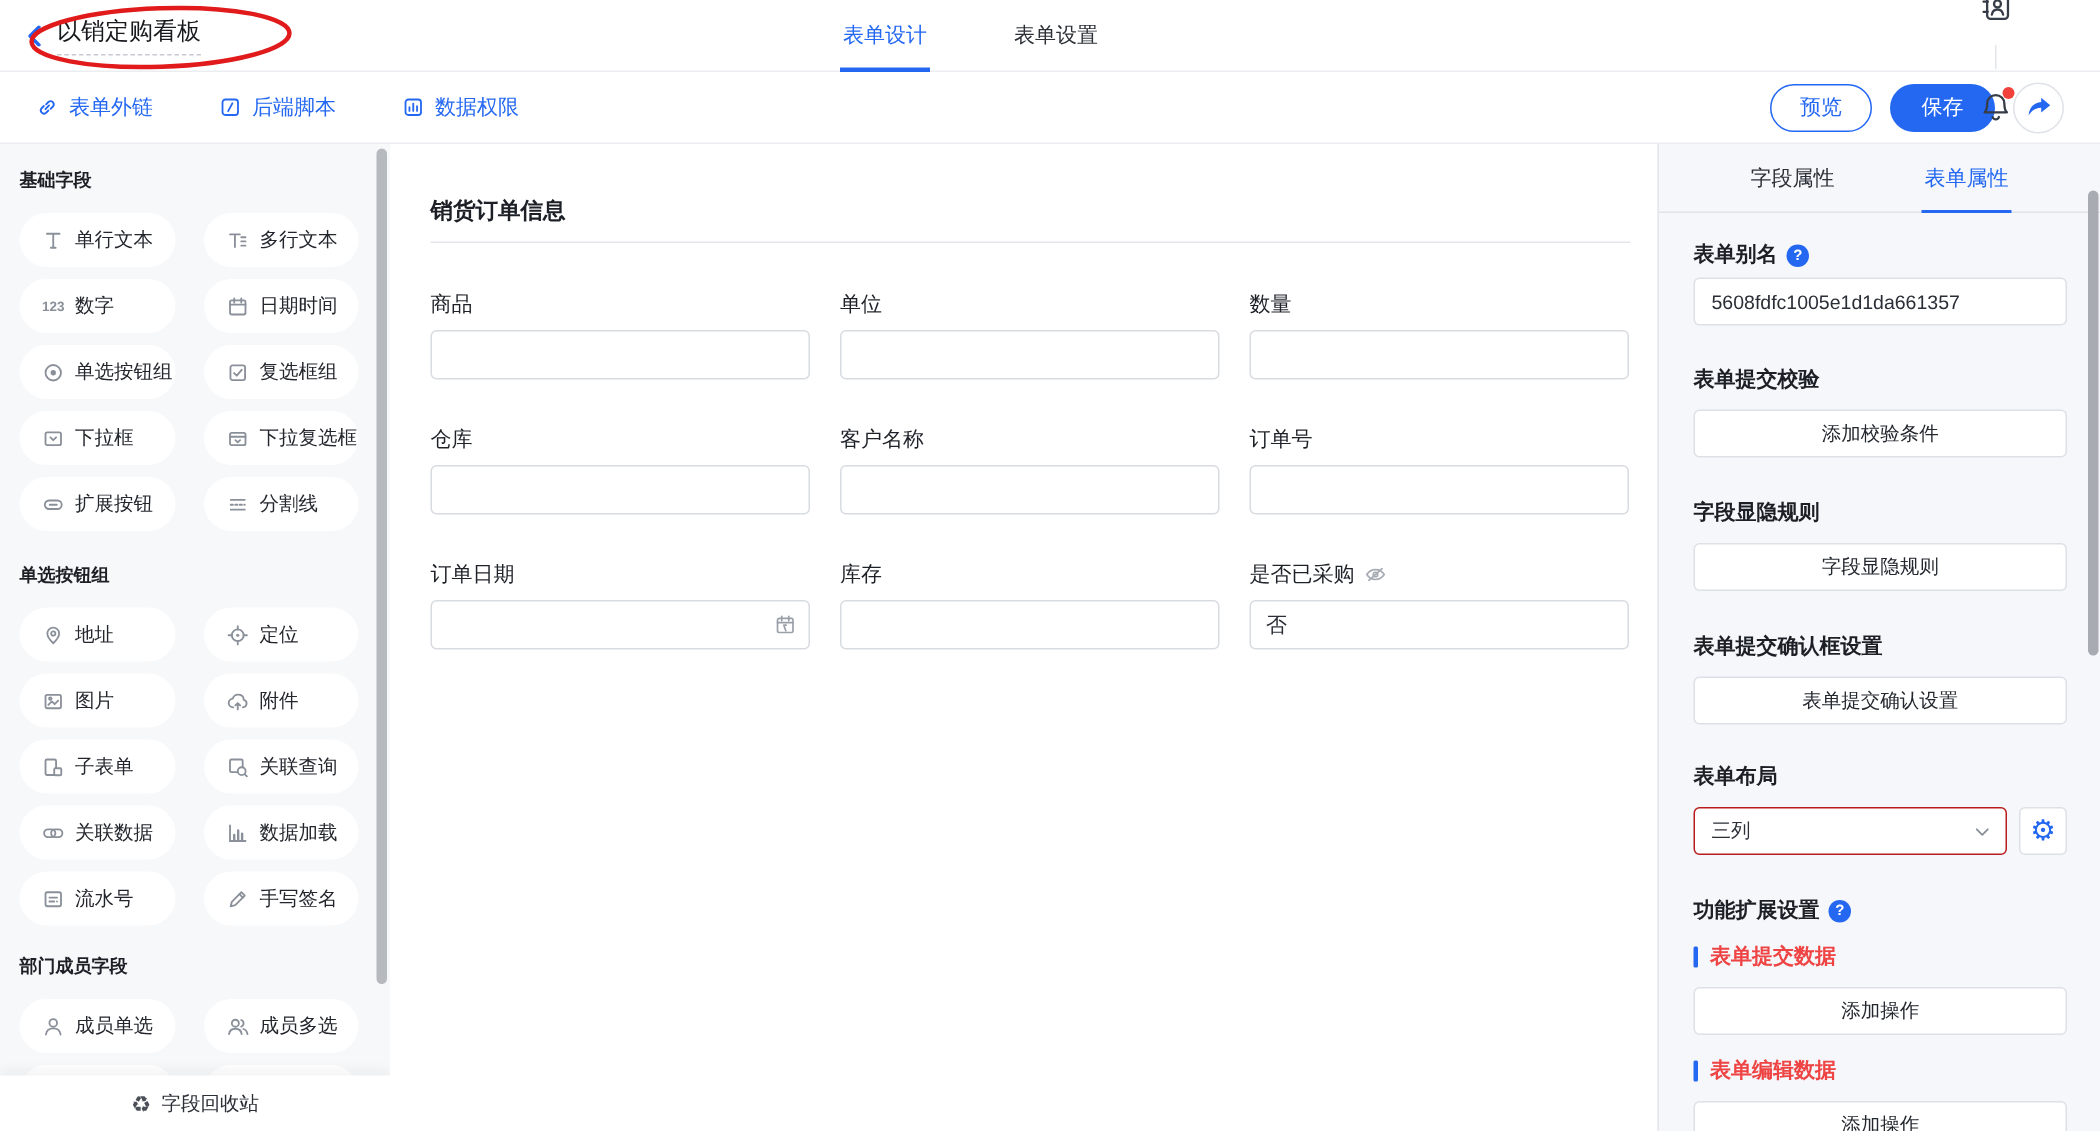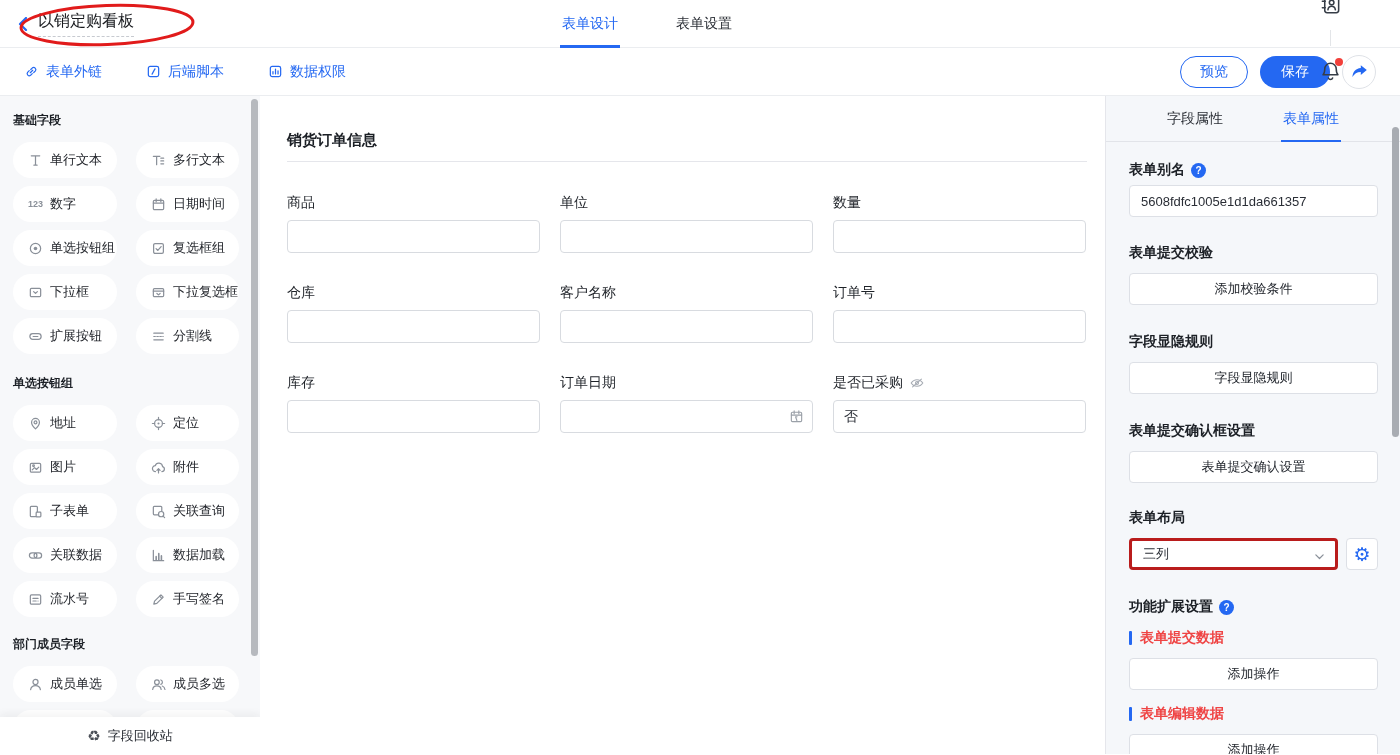--- a/index.html
+++ b/index.html
@@ -70,21 +70,21 @@
   .p-tab { position:relative; height:100%; display:flex; align-items:center; font-size:14px; color:#2b2f36; cursor:pointer; padding:0 2px; }
   .p-tab.active { color:#2468f2; font-weight:500; }
   .p-tab.active::after { content:""; position:absolute; left:0; right:0; bottom:-1px; height:2px; background:#2468f2; }
   .p-body { padding:0 22px 0 23px; }
   .p-heading { display:flex; align-items:center; gap:6px; font-size:14px; font-weight:700; color:#1c2026; }
   .mt19 { margin-top:19px; } .mt27 { margin-top:27px; } .mt28 { margin-top:28px; } .mt26 { margin-top:26px; }
   .q-ic { width:15px; height:15px; border-radius:50%; background:#2468f2; color:#fff; font-size:10px; font-weight:700; display:inline-flex; align-items:center; justify-content:center; cursor:pointer; }
   .p-input { width:100%; height:32px; margin-top:6px; border:1px solid #dde0e6; border-radius:4px; background:#fff; font-size:13px; color:#2a2e36; padding:0 11px; font-family:inherit; outline:none; }
   .p-btn { width:100%; height:32px; margin-top:11px; border:1px solid #dde0e6; border-radius:4px; background:#fff; font-size:13px; color:#23272e; cursor:pointer; font-family:inherit; }
   .layout-row { display:flex; gap:8px; margin-top:11px; }
-  .p-select { position:relative; flex:1; height:32px; border:3px solid #b91c1c; border-radius:4px; background:#fff; font-size:13px; color:#2a2e36; display:flex; align-items:center; padding:0 11px; cursor:pointer; }
+  .p-select { position:relative; flex:1; height:32px; border:1px solid #b91c1c; border-radius:4px; background:#fff; font-size:13px; color:#2a2e36; display:flex; align-items:center; padding:0 11px; cursor:pointer; }
   .sel-chev { position:absolute; right:9px; top:9px; width:13px; height:13px; color:#8a9099; }
   .gear-btn { width:32px; height:32px; border:1px solid #dde0e6; border-radius:4px; background:#fff; display:flex; align-items:center; justify-content:center; cursor:pointer; }
   .gear-glyph { font-family:"DejaVu Sans", sans-serif; font-size:19px; color:#2468f2; line-height:1; }
   .sub-heading { display:flex; align-items:center; font-size:14px; font-weight:700; color:#ef4444; margin-top:13px; }
   .sub-heading::before { content:""; width:3px; height:14px; background:#2468f2; margin-right:8px; border-radius:1px; }
 
   .win-scroll { position:absolute; right:1px; top:31px; width:7px; height:310px; border-radius:4px; background:#a8acb2; z-index:5; cursor:pointer; }
 </style>
 </head>
 <body>
@@ -361,32 +361,32 @@
         <div class="field">
           <div class="f-label">客户名称</div>
           <div class="f-input-wrap"><input class="f-input" value="" style=""></div>
         </div>
         <div class="field">
           <div class="f-label">订单号</div>
           <div class="f-input-wrap"><input class="f-input" value="" style=""></div>
         </div>
 
         <div class="field">
-          <div class="f-label">库存</div>
-          <div class="f-input-wrap"><input class="f-input" value="" style=""></div>
-        </div>
-        <div class="field">
           <div class="f-label">订单日期</div>
           <div class="f-input-wrap">
             <input class="f-input" value="" style="">
             <svg class="in-icon" viewBox="0 0 16 16" fill="none" stroke="currentColor" stroke-width="1.2" stroke-linecap="round" stroke-linejoin="round">
                 <rect x="2.5" y="3.5" width="11" height="10" rx="1.2"></rect>
                 <path d="M5.5 2v3M10.5 2v3M2.5 6.5h11M8.6 8.3H7l1.4 4"></path>
               </svg>
           </div>
+        </div>
+        <div class="field">
+          <div class="f-label">库存</div>
+          <div class="f-input-wrap"><input class="f-input" value="" style=""></div>
         </div>
         <div class="field">
           <div class="f-label">
             <span>是否已采购</span>
             <svg class="eye-ic" viewBox="0 0 16 16" fill="none" stroke="currentColor" stroke-width="1.1" stroke-linecap="round">
                 <path d="M2.2 8s2.1-3.3 5.8-3.3S13.8 8 13.8 8s-2.1 3.3-5.8 3.3S2.2 8 2.2 8z"></path>
                 <circle cx="8" cy="8" r="1.5"></circle>
                 <path d="M3.6 11.9l8.8-7.8"></path>
               </svg>
           </div>

